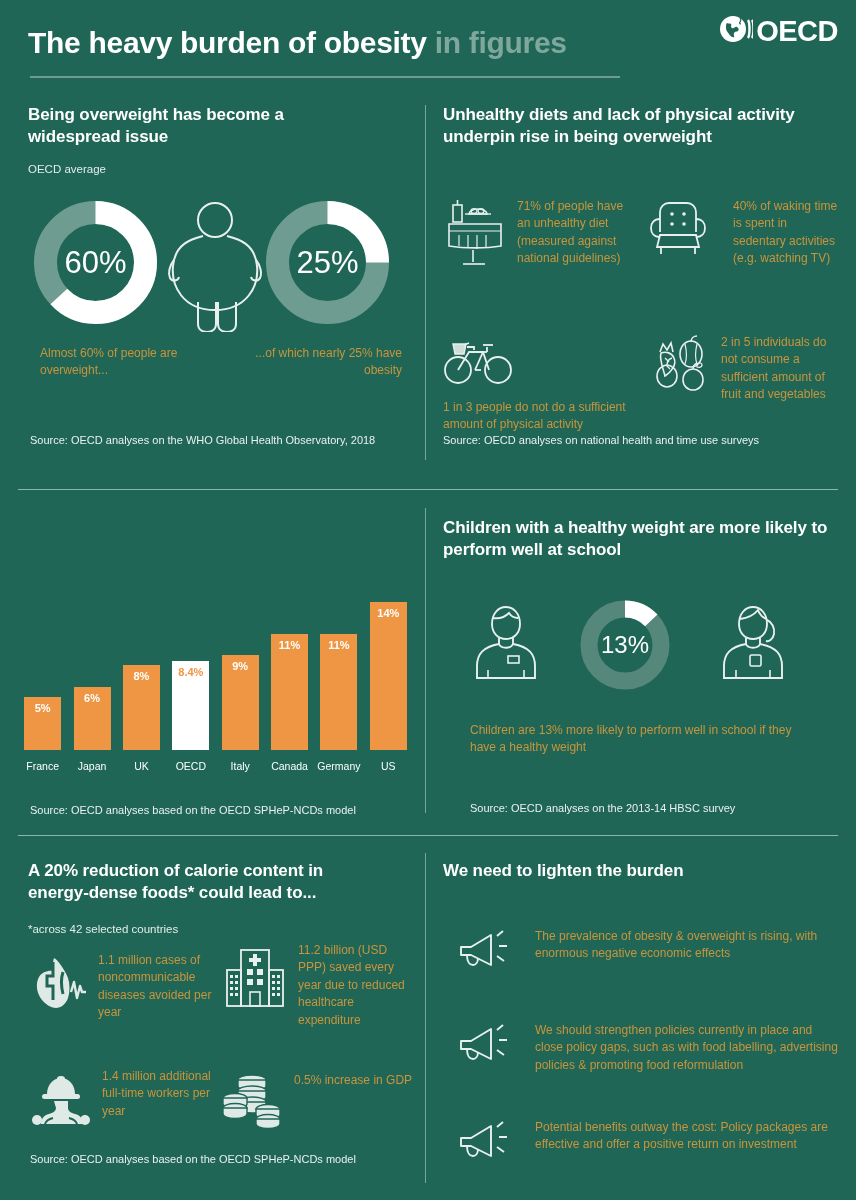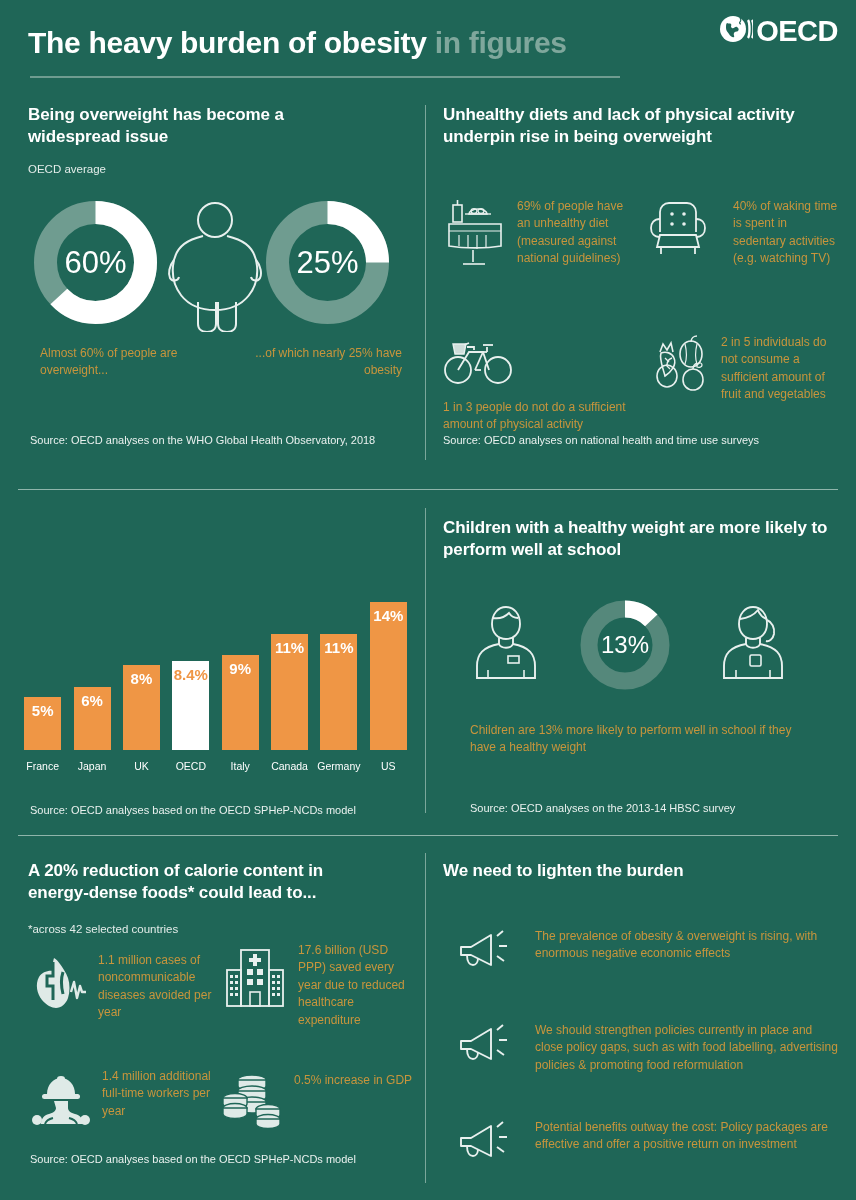--- a/index.html
+++ b/index.html
@@ -43,21 +43,21 @@
   .irow { display: flex; align-items: flex-start; gap: 10px; }
   .icon-box { flex: 0 0 auto; display: flex; align-items: center; justify-content: center; }
 
   
   .chart { position: absolute; left: 18px; top: 598px; width: 395px; height: 180px; }
   .bars { position: absolute; left: 0; bottom: 28px; width: 395px; height: 148px;
           display: flex; align-items: flex-end; gap: 0; }
   .bcol { flex: 1 1 0; display: flex; flex-direction: column; align-items: center;
           justify-content: flex-end; height: 100%; }
   .bar { width: 37px; position: relative; display: flex; justify-content: center; }
-  .bar .vlabel { position: absolute; top: 5px; font-size: 15px; font-weight: bold; }
+  .bar .vlabel { position: absolute; top: 5px; font-size: 11px; font-weight: bold; }
   .xlabels { position: absolute; left: 0; bottom: 6px; width: 395px; display: flex; }
   .xlabels span { flex: 1 1 0; text-align: center; color: #ffffff; font-size: 10.5px; }
 </style>
 </head>
 <body>
 
 <div class="page">
 
   <div class="header">
     <div class="title">
@@ -137,21 +137,21 @@
         <path d="M6 26h52v22a40 8 0 0 1 -52 0z" fill="none" stroke="#e8f0ee" stroke-width="1.6"></path>
         <line x1="6" y1="33" x2="58" y2="33" stroke="#e8f0ee" stroke-width="1.2"></line>
         <line x1="16" y1="37" x2="16" y2="48" stroke="#e8f0ee" stroke-width="1.2"></line>
         <line x1="25" y1="37" x2="25" y2="50" stroke="#e8f0ee" stroke-width="1.2"></line>
         <line x1="34" y1="37" x2="34" y2="51" stroke="#e8f0ee" stroke-width="1.2"></line>
         <line x1="43" y1="37" x2="43" y2="50" stroke="#e8f0ee" stroke-width="1.2"></line>
         <path d="M30 52v12" stroke="#e8f0ee" stroke-width="1.6"></path>
         <path d="M20 66h22" stroke="#e8f0ee" stroke-width="1.6"></path>
       </svg>
     </span>
-    <span class="otext">69% of people have an unhealthy diet (measured against national guidelines)</span>
+    <span class="otext">71% of people have an unhealthy diet (measured against national guidelines)</span>
   </div>
 
   <div class="irow" style="position:absolute; left:645px; top:198px; width:195px;gap:22px;">
     <span class="icon-box">
       <svg width="66" height="62" viewBox="0 0 66 62">
         <path d="M15 34V14a9 9 0 0 1 9-9h18a9 9 0 0 1 9 9v20" fill="none" stroke="#e8f0ee" stroke-width="1.8"></path>
         <path d="M15 21c-6 0-9 4-9 9s3 9 9 9" fill="none" stroke="#e8f0ee" stroke-width="1.8"></path>
         <path d="M51 21c6 0 9 4 9 9s-3 9-9 9" fill="none" stroke="#e8f0ee" stroke-width="1.8"></path>
         <path d="M15 37h36l3 12H12z" fill="none" stroke="#e8f0ee" stroke-width="1.8"></path>
         <line x1="16" y1="49" x2="16" y2="56" stroke="#e8f0ee" stroke-width="1.8"></line>
@@ -349,21 +349,21 @@
             <rect x="55" y="33" width="3" height="3"></rect>
           <rect x="50" y="39" width="3" height="3"></rect>
             <rect x="55" y="39" width="3" height="3"></rect>
           <rect x="50" y="45" width="3" height="3"></rect>
             <rect x="55" y="45" width="3" height="3"></rect>
           <rect x="50" y="51" width="3" height="3"></rect>
             <rect x="55" y="51" width="3" height="3"></rect>
         </g>
       </svg>
     </span>
-    <span class="otext">17.6 billion (USD PPP) saved every year due to reduced healthcare expenditure</span>
+    <span class="otext">11.2 billion (USD PPP) saved every year due to reduced healthcare expenditure</span>
   </div>
 
   <div class="irow" style="position:absolute; left:30px; top:1068px; width:190px;">
     <span class="icon-box">
       <svg width="62" height="62" viewBox="0 0 62 62">
         <path d="M17 26c0-9 6-16 14-16s14 7 14 16z" fill="#dfeae7"></path>
         <path d="M27 11c0-2 1-3 4-3s4 1 4 3" fill="#dfeae7"></path>
         <rect x="12" y="26" width="38" height="5" rx="2.5" fill="#dfeae7"></rect>
         <path d="M24 33h14v7c0 3 3 5 7 6 5 1 8 5 8 10H11c0-5 3-9 8-10 4-1 7-3 7-6z" fill="#dfeae7"></path>
         <path d="M23 50c-4 1-7 3-8 6" stroke="#1f6657" stroke-width="2" fill="none"></path>

